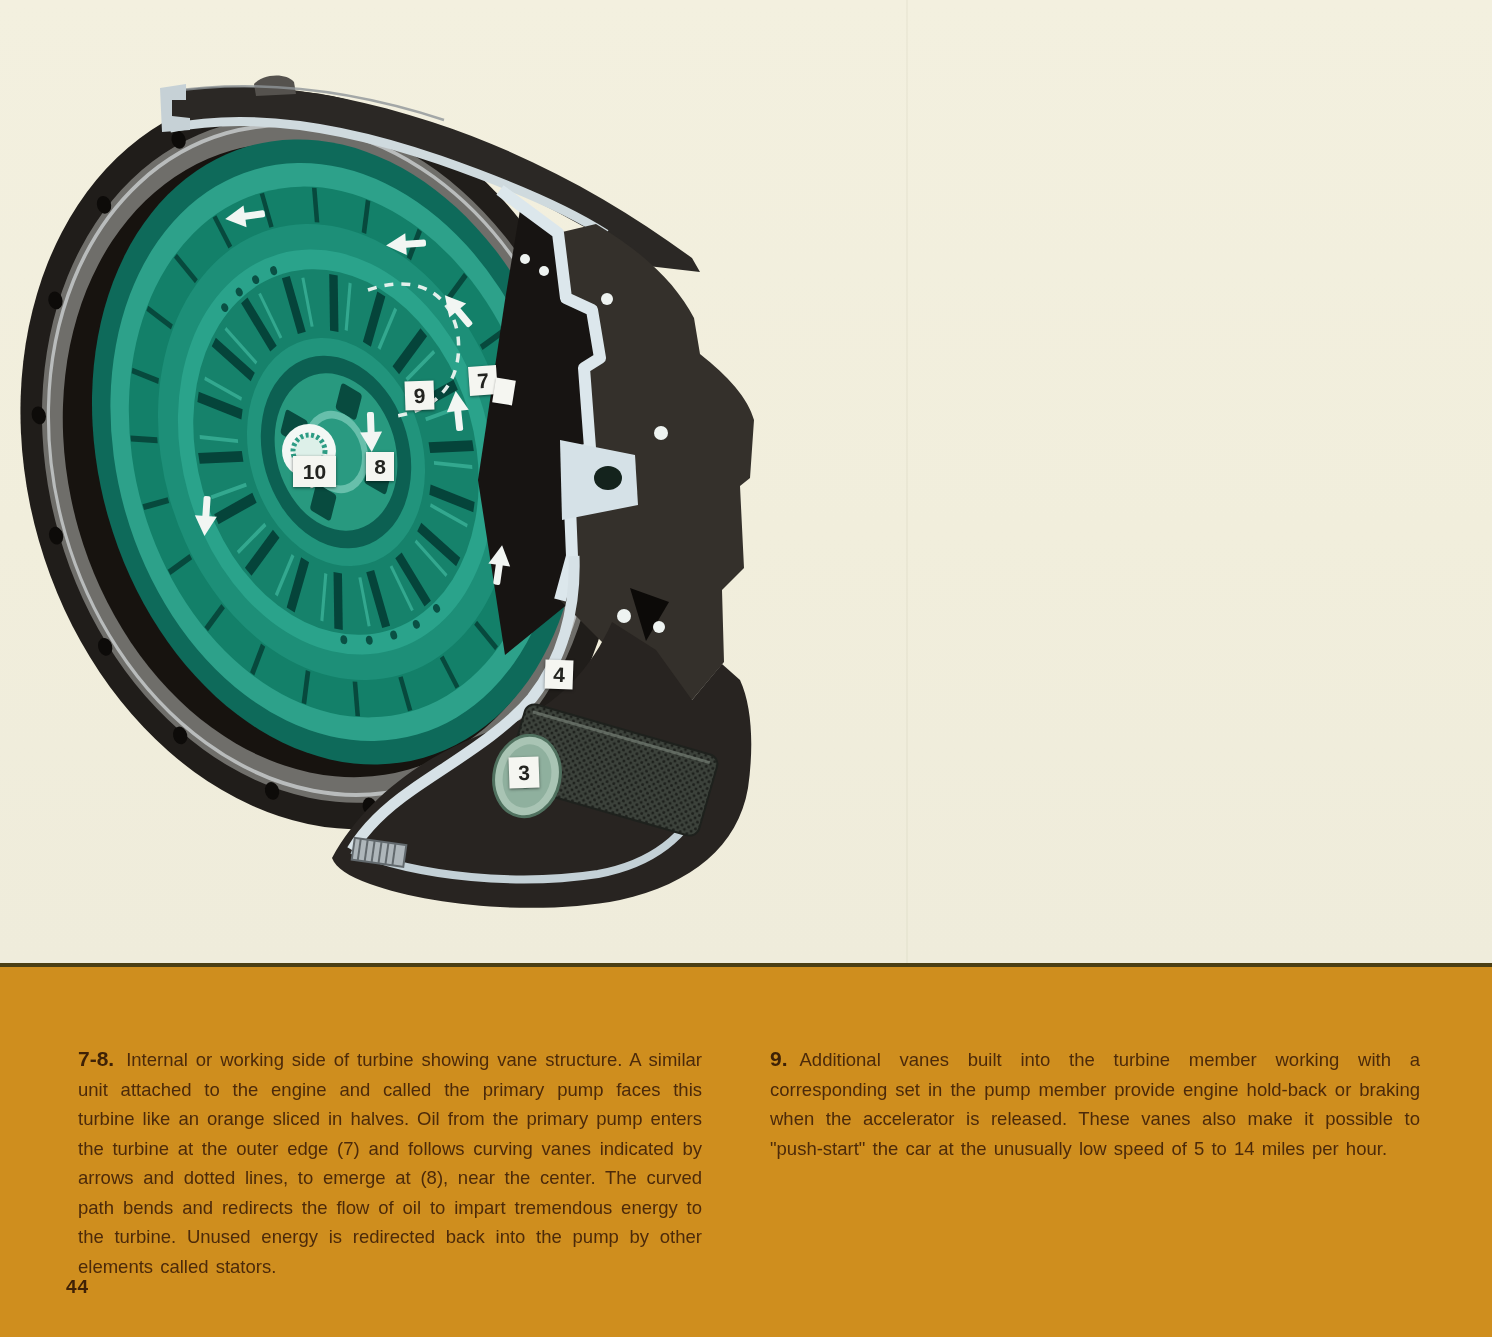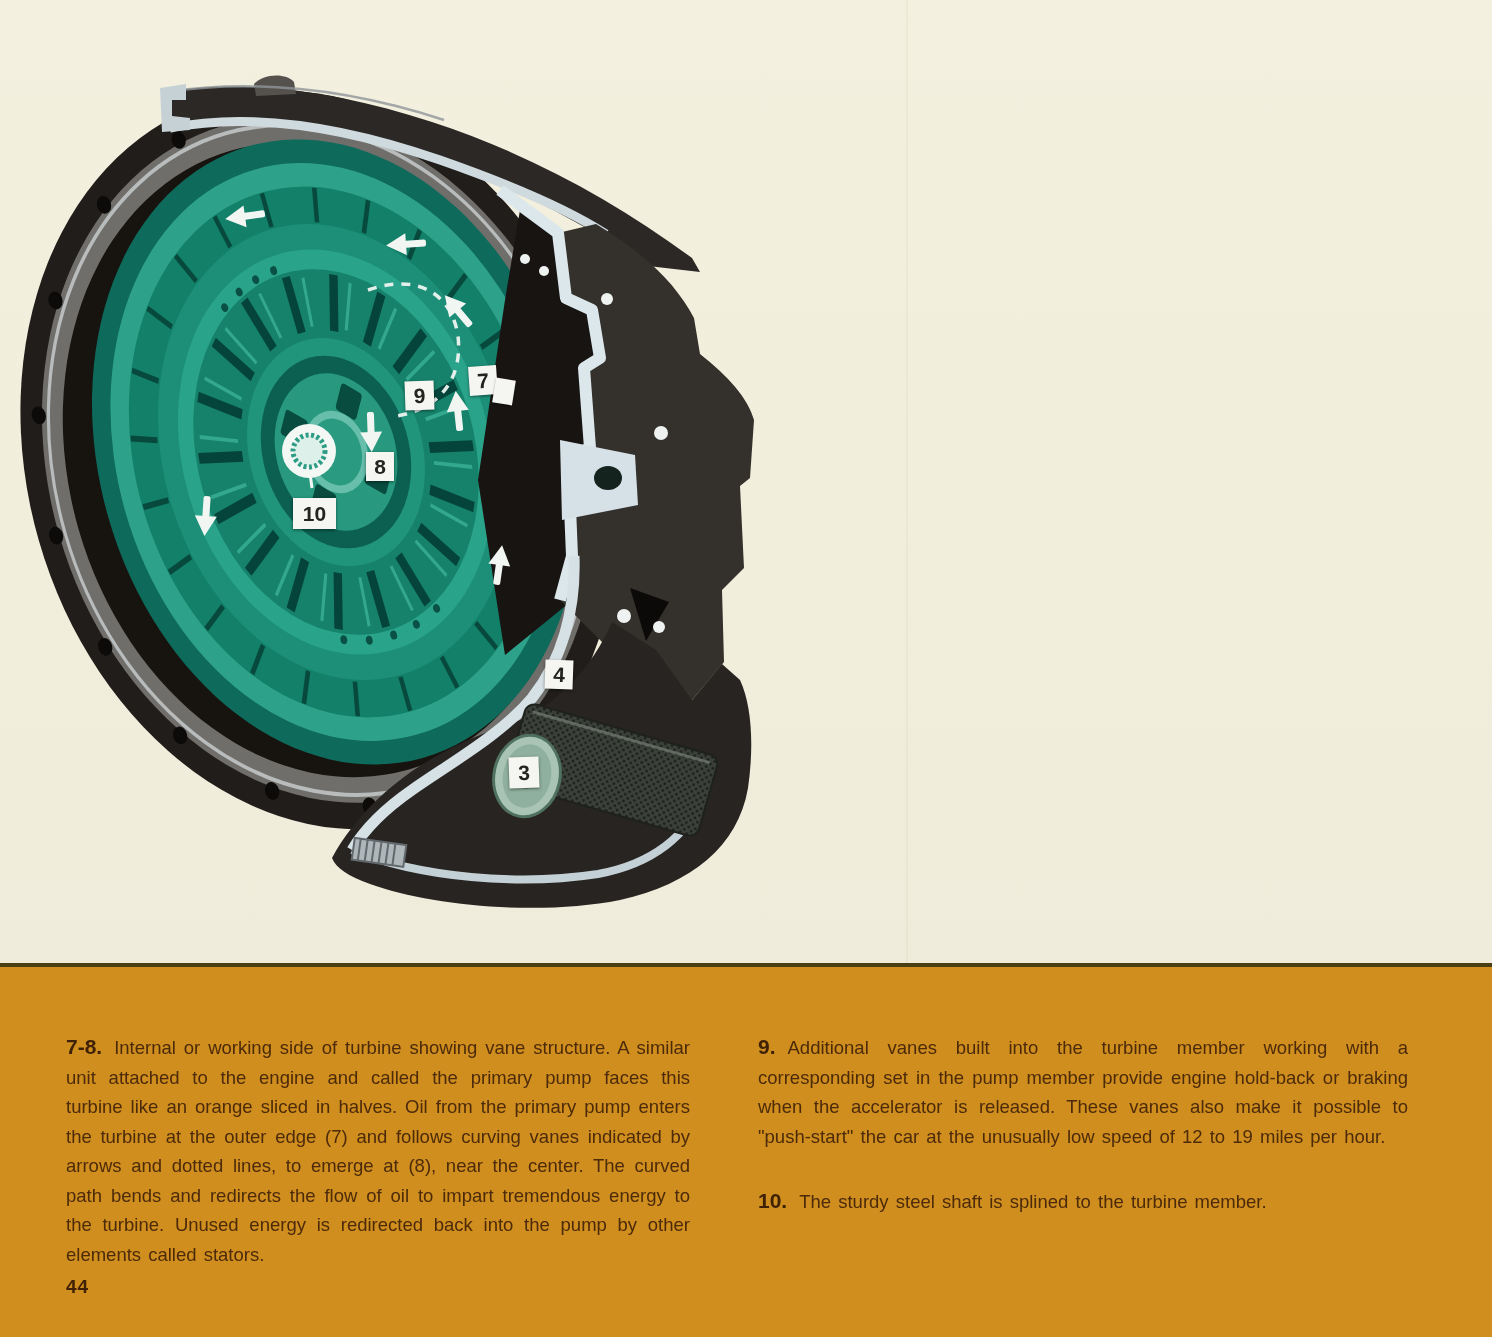--- a/index.html
+++ b/index.html
@@ -21,21 +21,21 @@
     font-weight:700;font-size:21px;line-height:1;
     box-shadow:0 1px 3px rgba(0,0,0,.5);
   }
   .callout.ghost{box-shadow:0 1px 2px rgba(0,0,0,.35);}
 
   .caption-band{
     position:absolute;left:0;top:963px;width:1492px;height:374px;
     background:#cf8e1e;border-top:4px solid #4a3e14;box-sizing:border-box;
   }
   .cap{
-    position:absolute;margin:0;
+    position:absolute;margin:12px;
     color:#4c2a0a;font-size:18.5px;line-height:29.5px;
     text-align:justify;text-align-last:left;word-spacing:2px;
   }
   .cap .lead{font-weight:700;font-size:21px;margin-right:12px;color:#3f2206;}
   #cap-left{left:66px;top:1032px;width:624px;}
   #cap-right-top{left:758px;top:1032px;width:650px;}
   #cap-right-bottom{left:758px;top:1186px;width:650px;}
   .page-number{
     position:absolute;left:66px;top:1276px;
     color:#3f2106;font-size:19px;font-weight:700;letter-spacing:1px;
@@ -261,39 +261,36 @@
     <div class="callout" style="left:405px;top:381px;width:29px;height:29px;transform:rotate(-2deg)">
       <span>9</span>
     </div>
     <div class="callout" style="left:469px;top:366px;width:28px;height:29px;transform:rotate(-4deg)">
       <span>7</span>
     </div>
     <div class="callout ghost" style="left:494px;top:379px;width:20px;height:25px;transform:rotate(9deg)"></div>
     <div class="callout" style="left:366px;top:452px;width:28px;height:29px;">
       <span>8</span>
     </div>
-    <div class="callout" style="left:293px;top:498px;width:43px;height:31px;">
+    <div class="callout" style="left:293px;top:456px;width:43px;height:31px;">
       <span>10</span>
     </div>
     <div class="callout" style="left:545px;top:660px;width:28px;height:29px;transform:rotate(2deg)">
       <span>4</span>
     </div>
     <div class="callout" style="left:509px;top:757px;width:30px;height:31px;transform:rotate(-2deg)">
       <span>3</span>
     </div>
   </div>
 
   <div class="caption-band"></div>
 
   <p class="cap" id="cap-left">
     <span class="lead">7-8.</span><span>Internal or working side of turbine showing vane structure. A similar unit attached to the engine and called the primary pump faces this turbine like an orange sliced in halves. Oil from the primary pump enters the turbine at the outer edge (7) and follows curving vanes indicated by arrows and dotted lines, to emerge at (8), near the center. The curved path bends and redirects the flow of oil to impart tremendous energy to the turbine. Unused energy is redirected back into the pump by other elements called stators.</span>
   </p>
 
   <p class="cap" id="cap-right-top">
-    <span class="lead">9.</span><span>Additional vanes built into the turbine member working with a corresponding set in the pump member provide engine hold-back or braking when the accelerator is released. These vanes also make it possible to "push-start" the car at the unusually low speed of 12 to 19 miles per hour.</span>
+    <span class="lead">9.</span><span>Additional vanes built into the turbine member working with a corresponding set in the pump member provide engine hold-back or braking when the accelerator is released. These vanes also make it possible to "push-start" the car at the unusually low speed of 5 to 14 miles per hour.</span>
   </p>
 
-  <p class="cap" id="cap-right-bottom">
-    <span class="lead">10.</span><span>The sturdy steel shaft is splined to the turbine member.</span>
-  </p>
 
   <div class="page-number">44</div>
 </div>
 
 </body></html>

